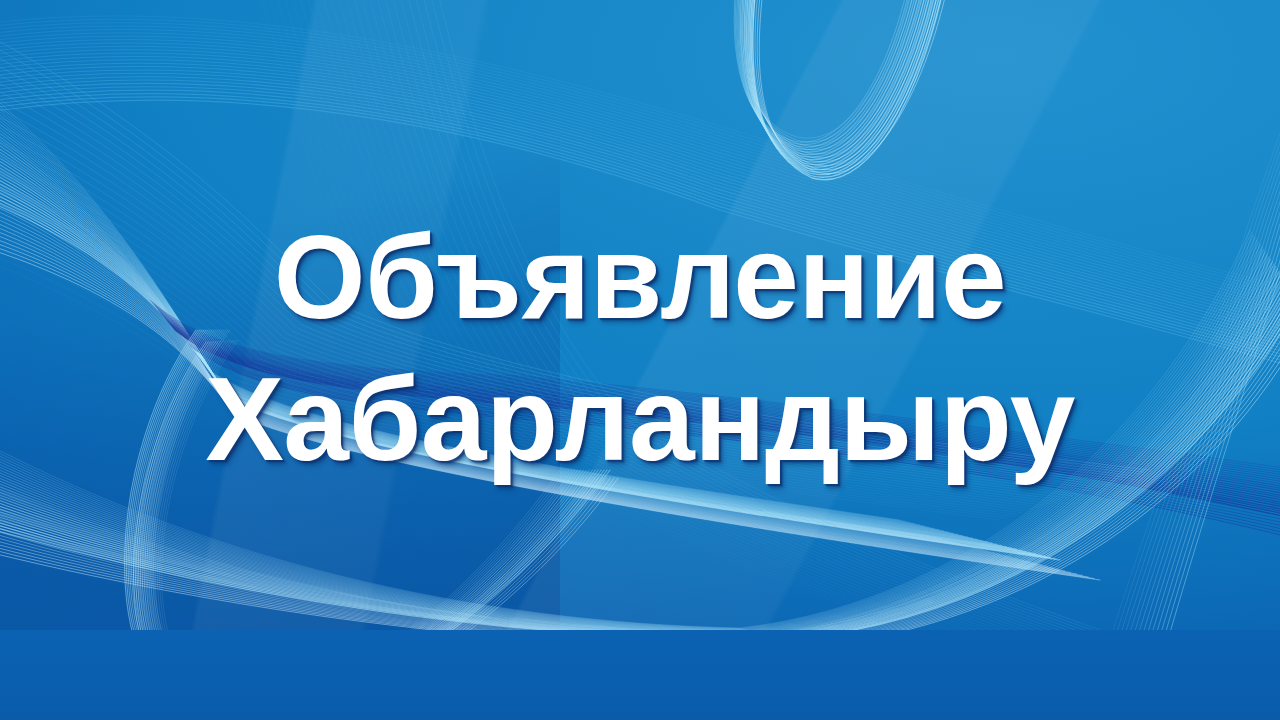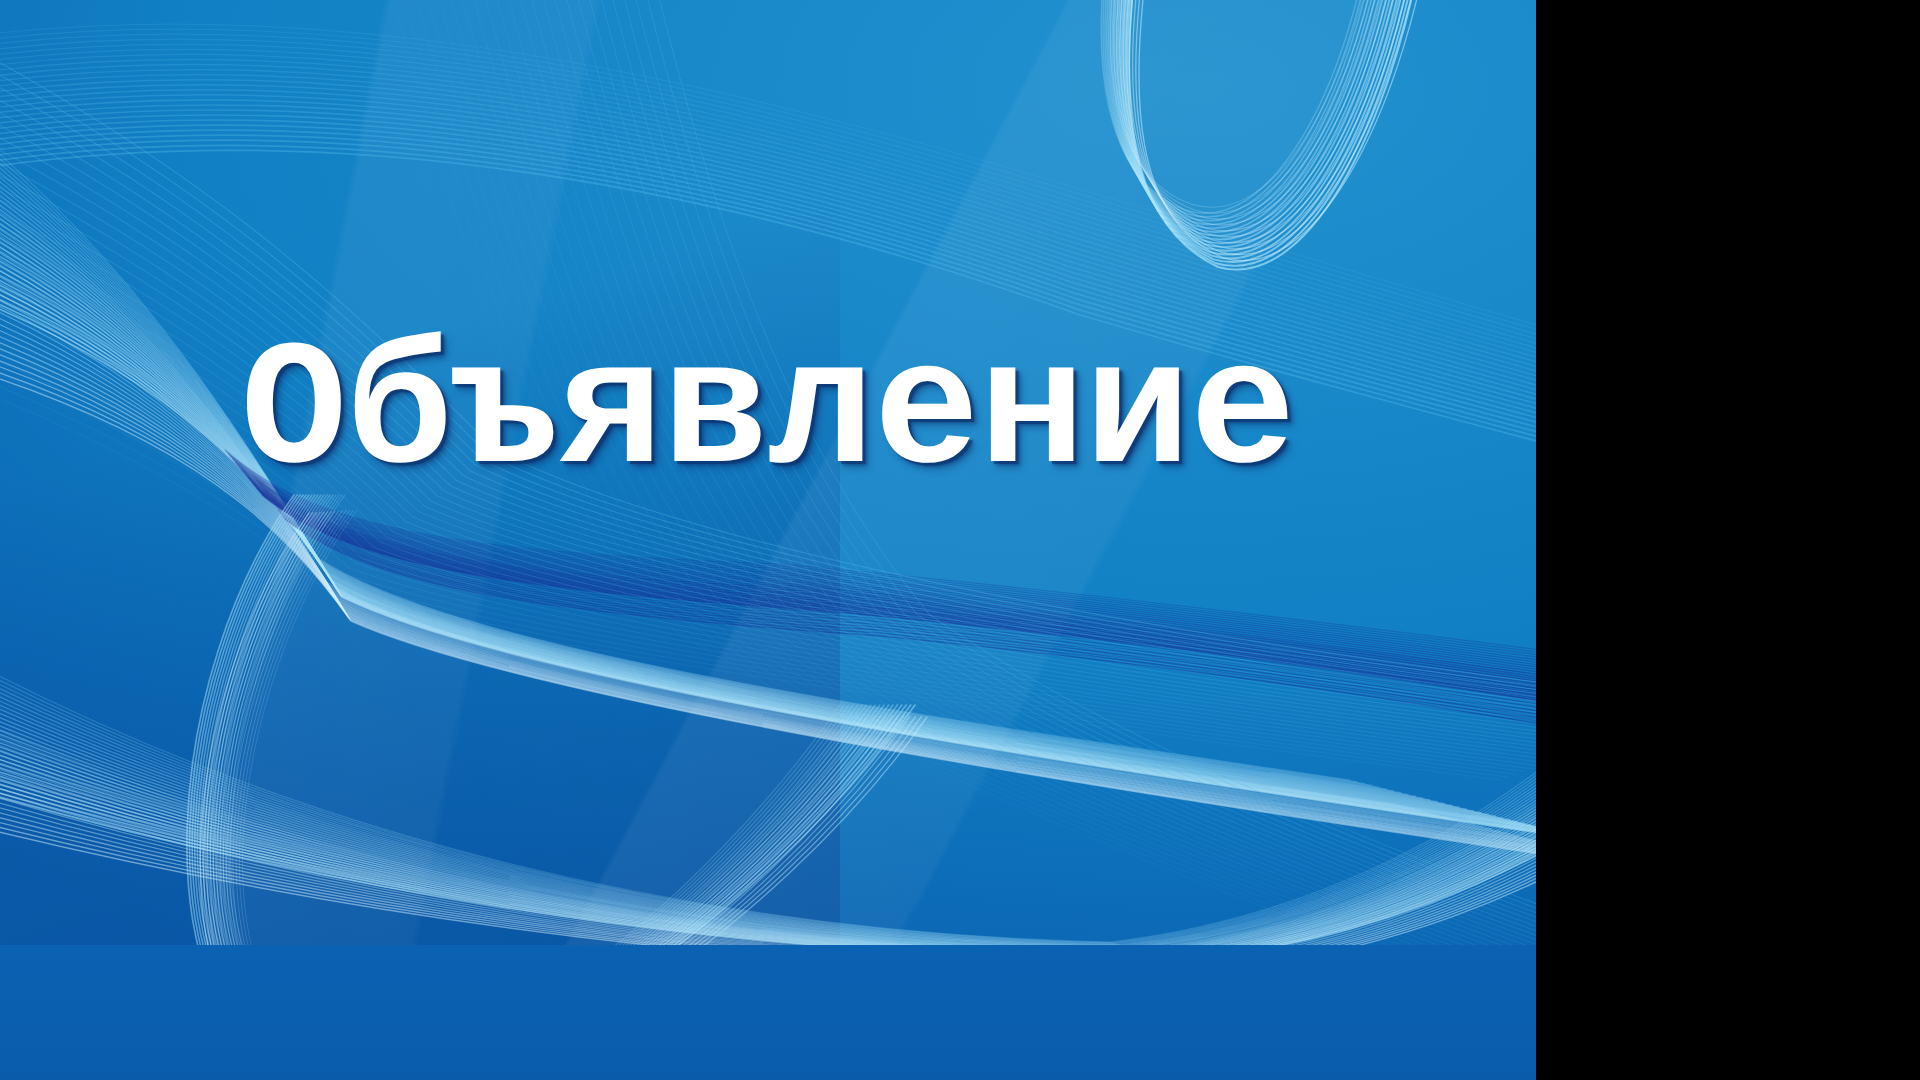--- a/index.html
+++ b/index.html
@@ -2,24 +2,24 @@
 <html><head>
 <meta charset="utf-8">
 <style>
   html, body {
     margin: 0;
     padding: 0;
     background: #000;
   }
   #slide {
     position: relative;
-    width: 1024px;
+    width: 1280px;
     height: 720px;
     overflow: hidden;
-    font-family: Liberation Mono, monospace;
+    font-family: Liberation Sans, sans-serif;
     background: #4c1d95;
   }
   
   .bg-base {
     position: absolute;
     inset: 0;
     background:
       radial-gradient(120% 95% at 78% 8%,  #2191cf 0%, #1a89ca 28%, #1180c4 55%, #0c6ab6 82%, #0a5cab 100%);
   }
   .bg-bottom-band {
@@ -407,15 +407,16 @@
         <path d="M 414.3 -40.0 C 455.2 129.1, 503.5 289.1, 602.6 409.1 C 742.6 507.3, 993.5 603.7, 1264.3 690.9" stroke="#4fb4e4" stroke-width="0.68" opacity="0.246" fill="none"></path>
         <path d="M 422.2 -40.0 C 462.6 129.6, 511.7 289.6, 611.3 409.6 C 751.3 507.7, 1001.7 603.8, 1272.2 690.4" stroke="#4fb4e4" stroke-width="0.69" opacity="0.253" fill="none"></path>
         <path d="M 430.0 -40.0 C 470.0 130.0, 520.0 290.0, 620.0 410.0 C 760.0 508.0, 1010.0 604.0, 1280.0 690.0" stroke="#4fb4e4" stroke-width="0.70" opacity="0.260" fill="none"></path>
       </g>
   </svg>
 
   <div class="bg-bottom-band"></div>
 
   <div class="title-block">
     <span class="title-line">Объявление</span>
+    <span class="title-line">Хабарландыру</span>
   </div>
 
 </div>
 
 </body></html>

